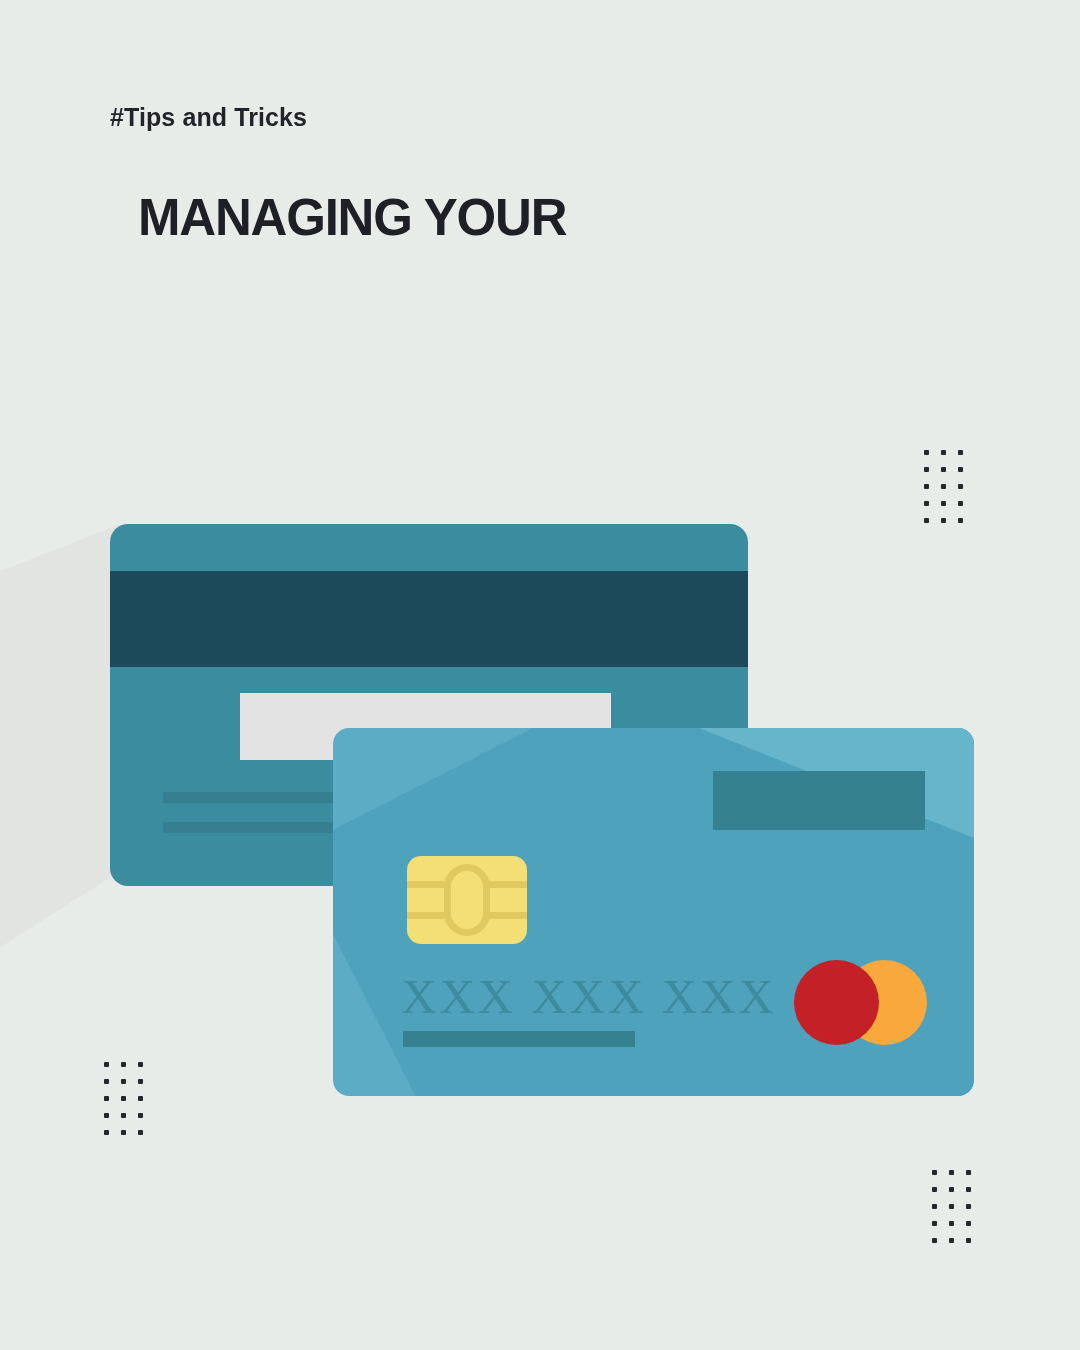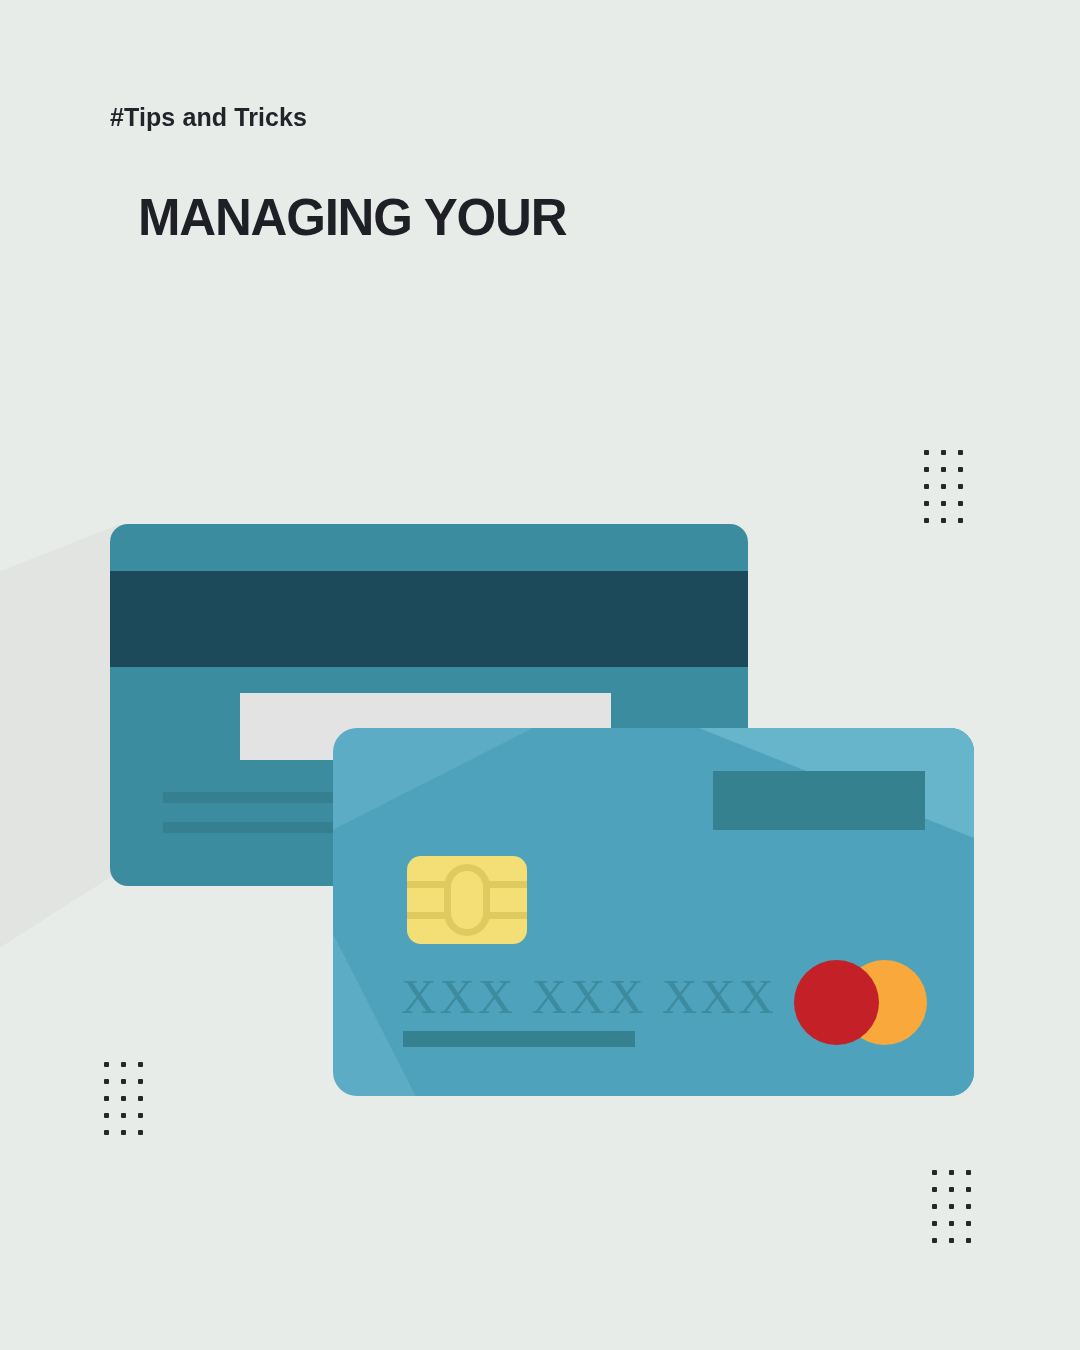--- a/index.html
+++ b/index.html
@@ -113,21 +113,21 @@
   #back-bar-2 { top: 298px; width: 227px; }
 
   
   #card-front {
     position: absolute;
     left: 333px;
     top: 728px;
     width: 641px;
     height: 368px;
     background: #5bacc4;
-    border-radius: 24px;
+    border-radius: 16px;
     overflow: hidden;
   }
   #card-glare {
     position: absolute;
     left: -60px;
     top: 0;
     width: 820px;
     height: 560px;
     background: #4fa2bb;
     transform-origin: 0 0;

